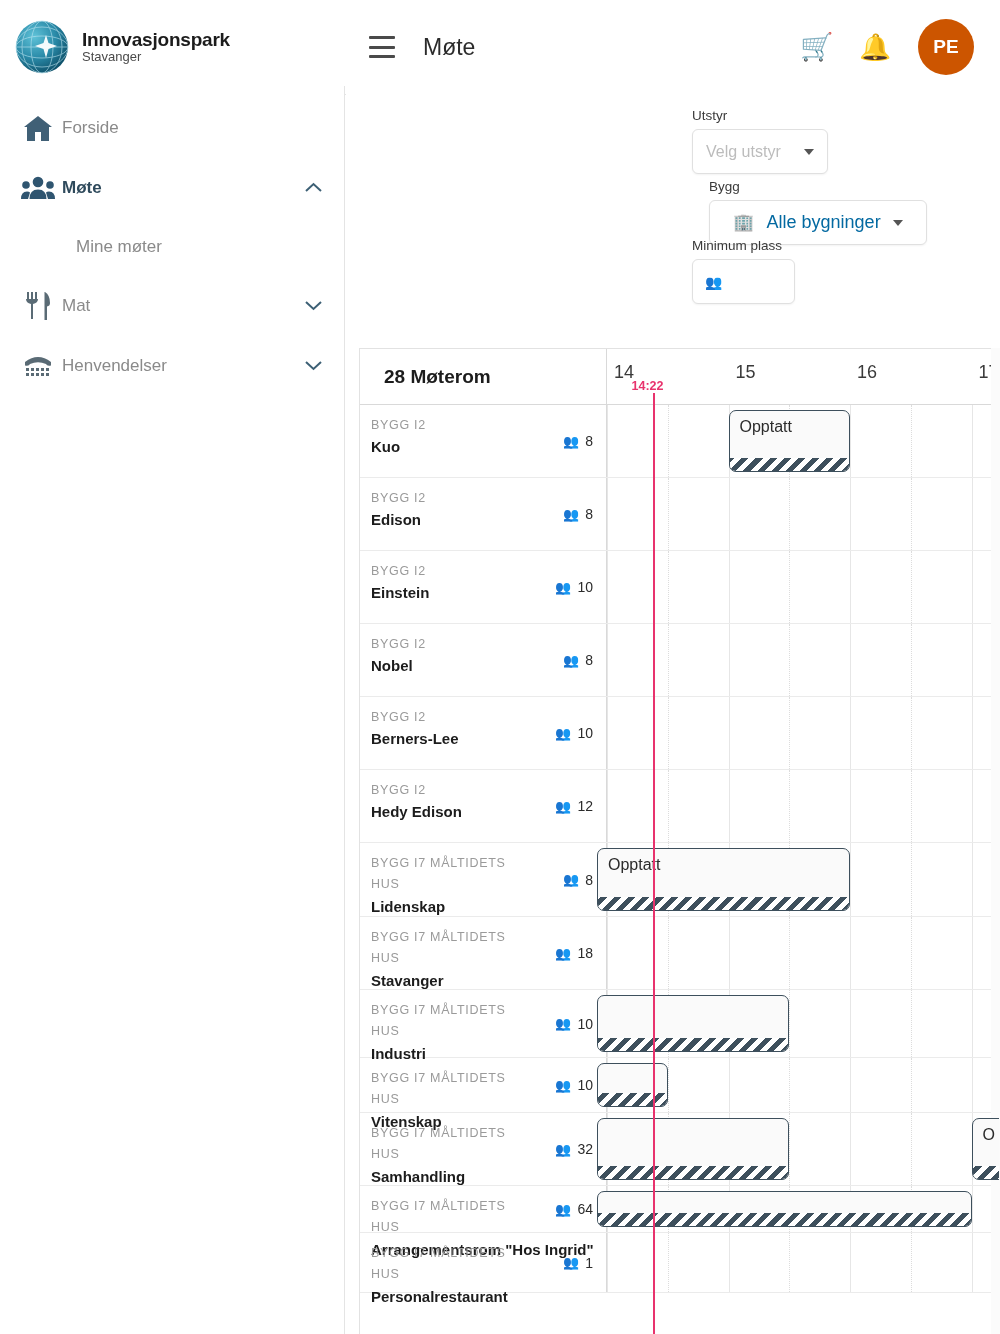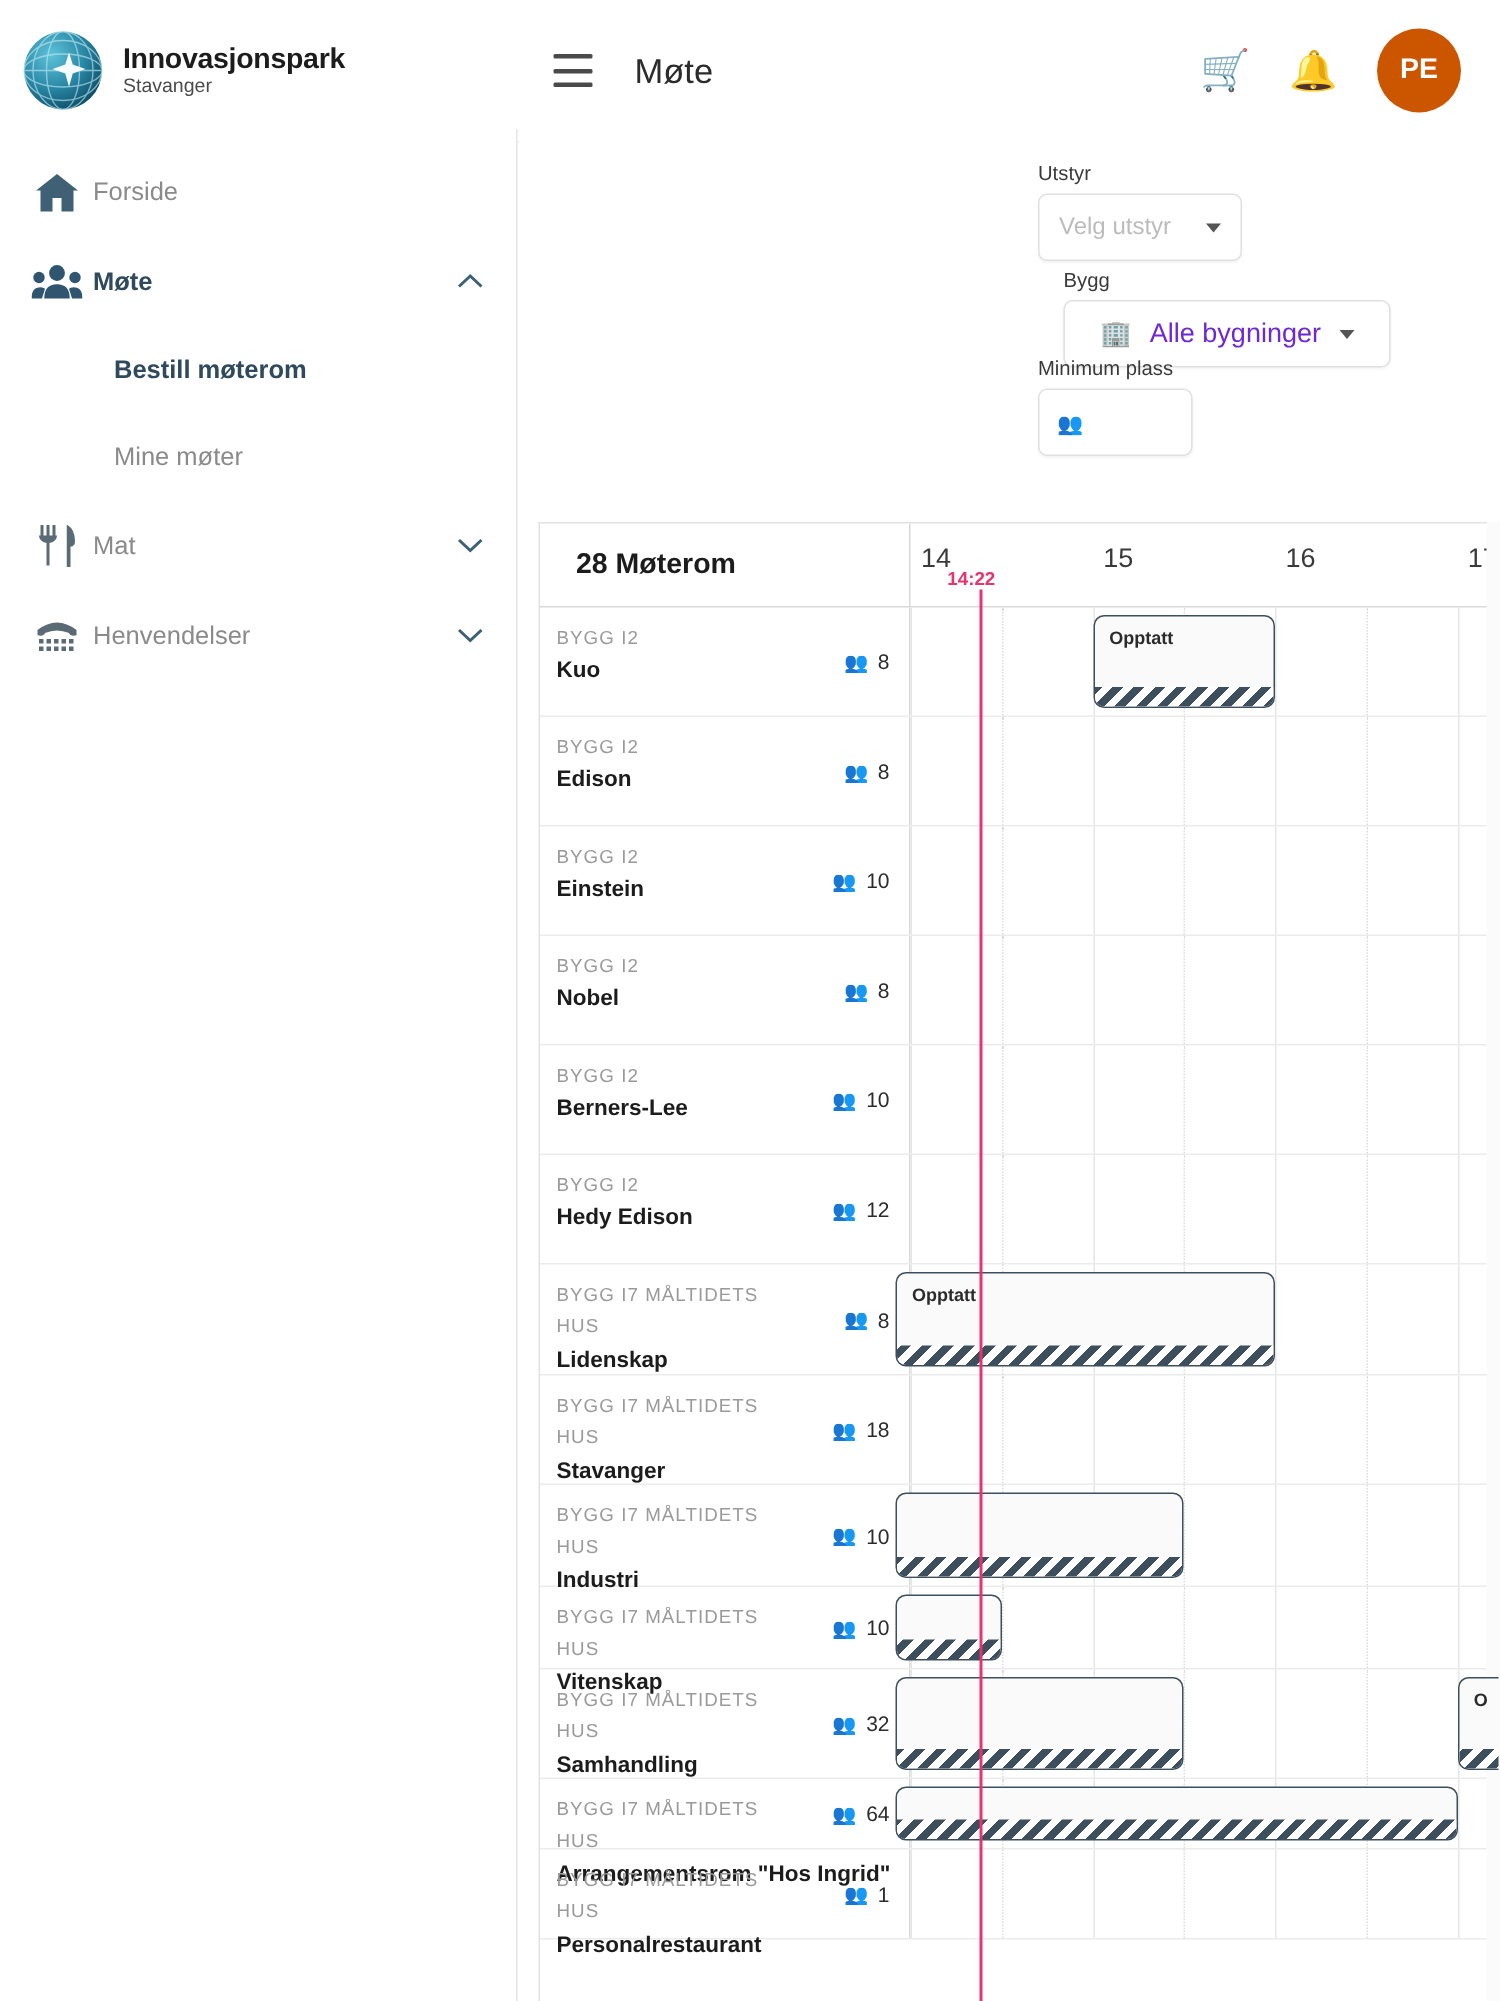--- a/index.html
+++ b/index.html
@@ -98,21 +98,21 @@
   .date-mid { display: flex; align-items: center; gap: 8px; }
   .date-val { font-size: 18px; color: #2b2b2b; }
   .cal-ico { color: #4a4a4a; font-size: 17px; }
 
   .col-right { position: absolute; left: 346px; top: 22px; }
   .utstyr-ctl { width: 136px; height: 45px; padding: 0 13px; justify-content: space-between; cursor: pointer; }
   .placeholder { font-size: 16px; color: #bcbcbc; }
   .caret { width:0;height:0;border-left:5px solid transparent;border-right:5px solid transparent;border-top:6px solid #555;}
   .bygg-block { position: absolute; left: 363px; top: 93px; }
   .bygg-ctl { width: 218px; height: 45px; padding: 0 14px; gap: 12px; justify-content: center; cursor: pointer; }
-  .bygg-val { font-size: 18px; color: #6d28d9; }
+  .bygg-val { font-size: 18px; color: #0369a1; }
   .bldg-ico { color: #4a4a4a; font-size: 17px; }
   .minplass-block { position: absolute; left: 346px; top: 152px; }
   .minplass-ctl { width: 103px; height: 45px; padding: 0 12px; cursor: text; }
   .ppl-ico { color: #9a9a9a; font-size: 14px; }
 
   
   .cal-wrap {
     position: absolute; left: 13px; top: 262px;
     width: 641px; height: 986px;
     border: 1px solid #e2e2e2; border-bottom: none;
@@ -147,21 +147,21 @@
 
   .nowline {
     position: absolute; top: 44px; width: 2px; background: #e8336d; z-index: 30; pointer-events: none;
   }
 
   .ev {
     position: absolute; background: #fafafa;
     border: 1.6px solid #3d4f5c; border-radius: 7px;
     z-index: 12; overflow: hidden; cursor: pointer;
   }
-  .ev-label { padding: 7px 11px 0 10px; font-size: 12px; color: #2b2b2b; font-weight: bold; }
+  .ev-label { padding: 7px 11px 0 10px; font-size: 16px; color: #2b2b2b; }
   .ev-stripe {
     position: absolute; left: 0; right: 0; bottom: 0; height: 13px;
     background: repeating-linear-gradient(-45deg, #3d4f5c 0 5px, #ffffff 5px 10px);
   }
 
   .scroll-gutter {
     position: absolute; right: 0; top: 262px; width: 9px; height: 986px; background: #fbfbfb;
   }
 </style>
 </head>
@@ -233,23 +233,20 @@
       </svg>
     </div>
     <div class="nav-label">Møte</div>
     <div class="chev">
       <svg width="17" height="11" viewBox="0 0 17 11" fill="none" stroke="#3d6075" stroke-width="2">
         <path d="M1 9 L8.5 2 L16 9"></path>
       </svg>
     </div>
   </div>
 
-  <div class="sub-item active">
-    <div class="sub-label">Bestill møterom</div>
-  </div>
   <div class="sub-item">
     <div class="sub-label">Mine møter</div>
   </div>
 
   <div class="nav-item">
     <div class="nav-icon">
       <svg width="26" height="30" viewBox="0 0 26 30" fill="#5a6b75">
         <path d="M3 1 L3 8 M7 1 L7 8 M11 1 L11 8"></path>
         <path d="M2 1 h2 v8 h-2z M6 1 h2 v8 h-2z M10 1 h2 v8 h-2z"></path>
         <path d="M1 8 q0 4 5 5 l0 15 h2 l0 -15 q5 -1 5 -5 z"></path>

